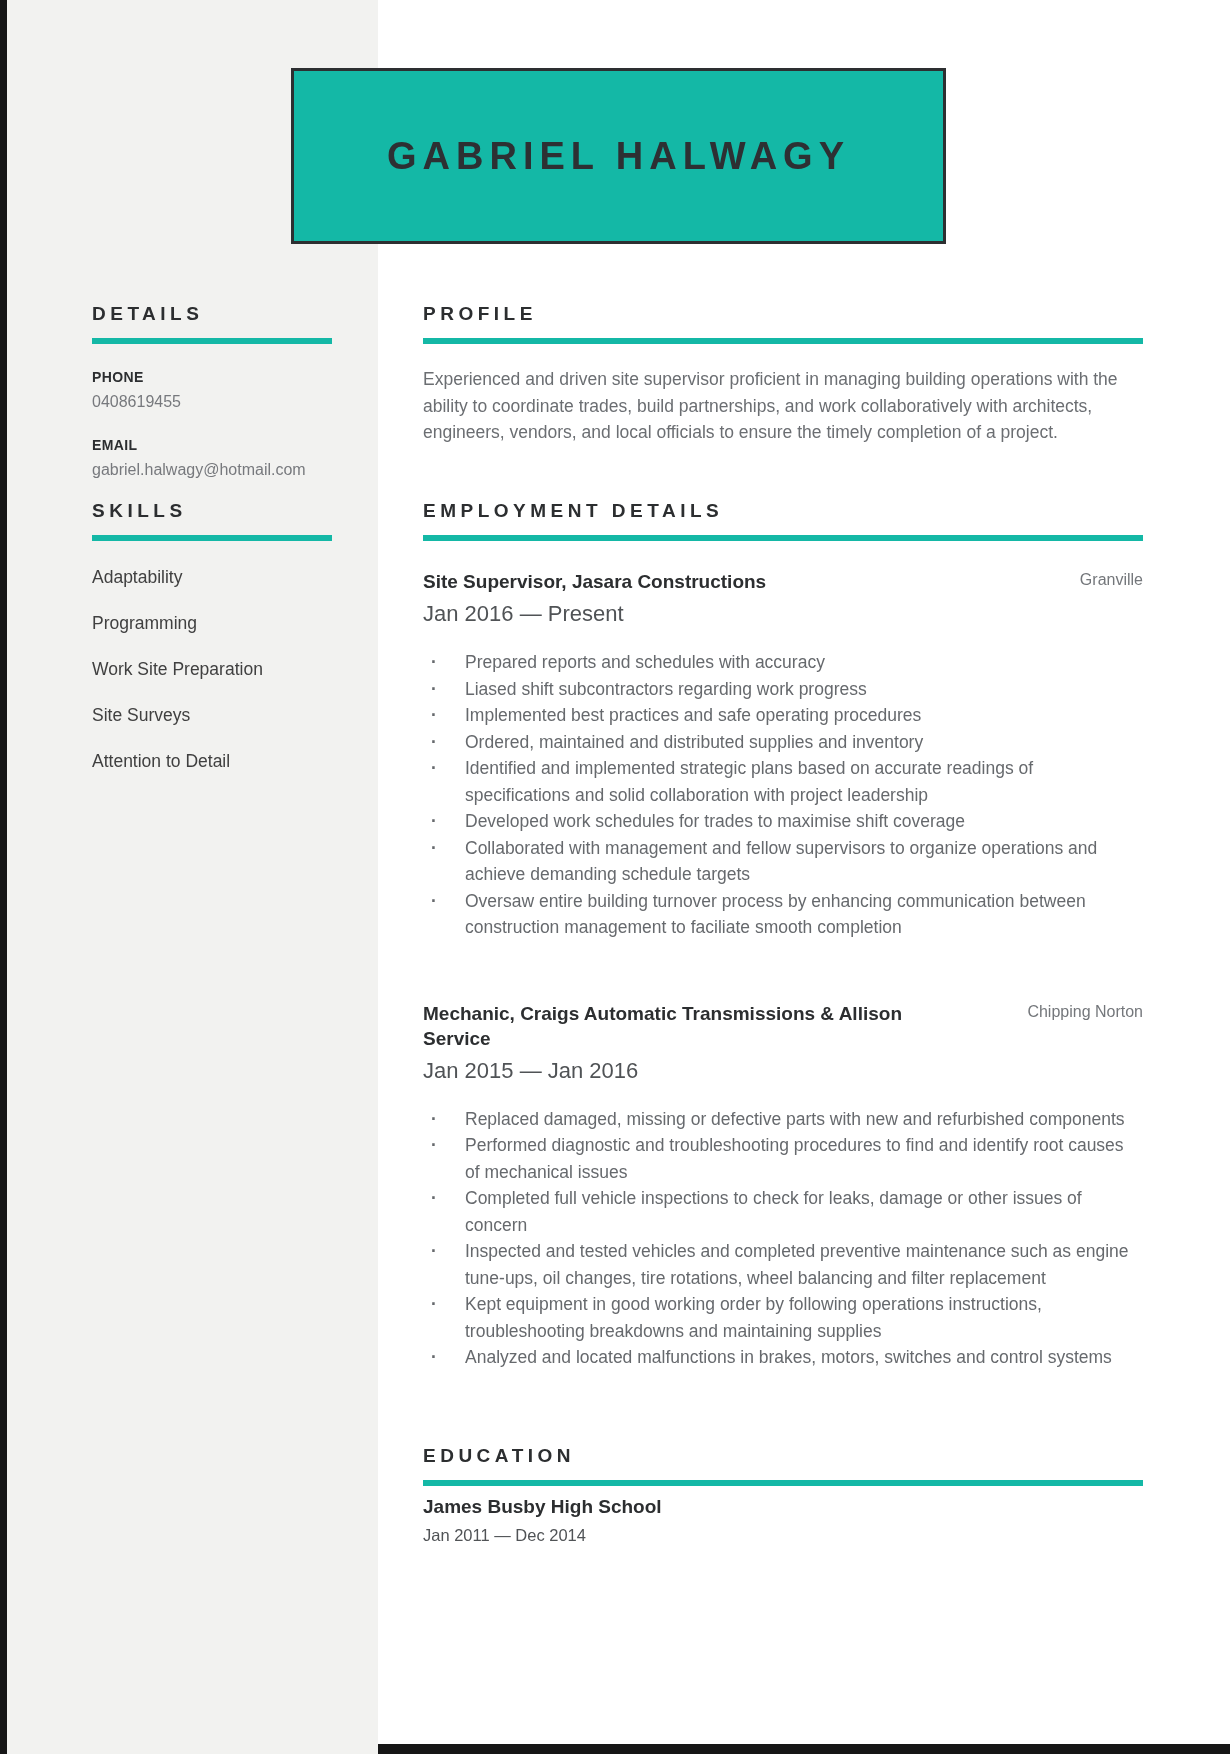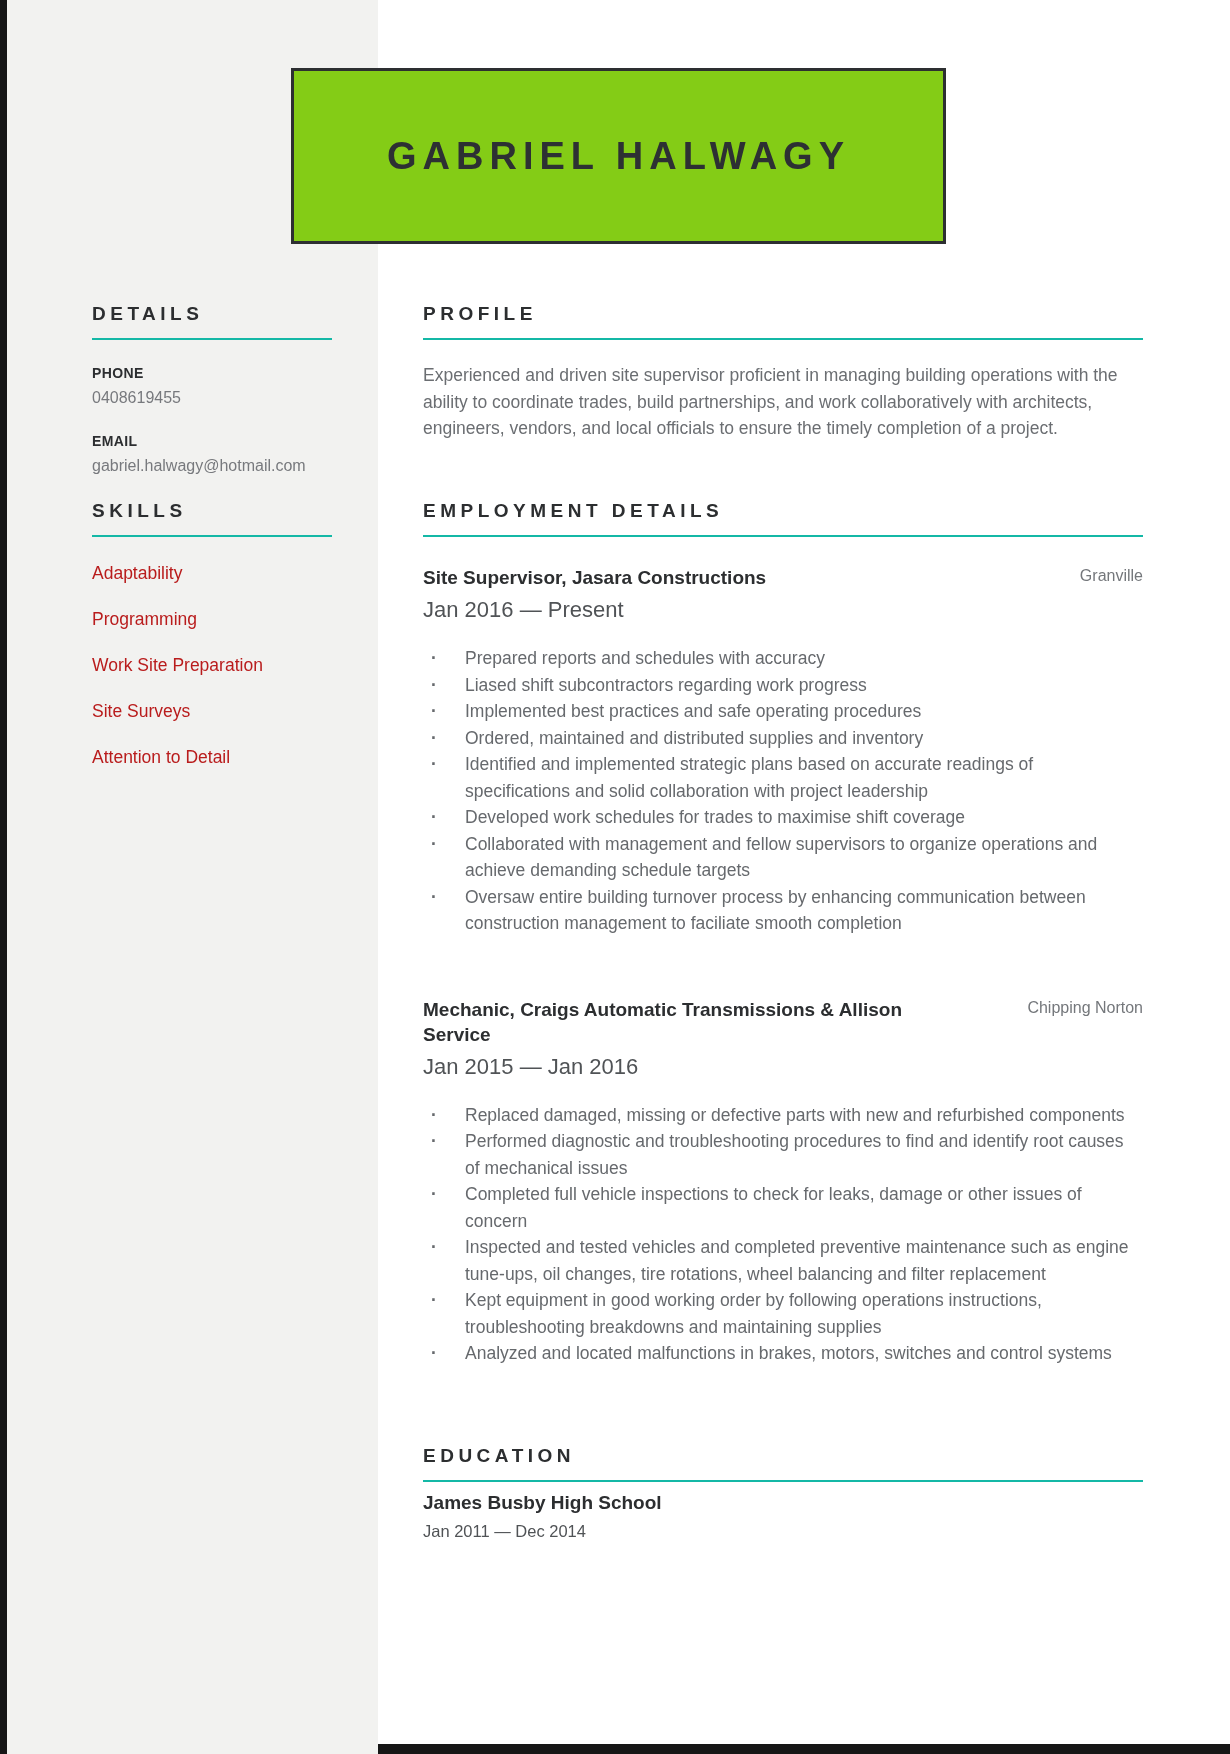--- a/index.html
+++ b/index.html
@@ -9,42 +9,42 @@
     background:#ffffff;
     font-family:"Liberation Sans","DejaVu Sans",sans-serif;
     overflow:hidden;
   }
   .left-edge{position:absolute;left:0;top:0;width:7px;height:100%;background:#161616;}
   .sidebar-bg{position:absolute;left:7px;top:0;width:371px;height:100%;background:#f2f2f0;}
   .bottom-band{position:absolute;left:378px;top:1744px;width:852px;height:10px;background:#161616;}
 
   .name-box{
     position:absolute;left:291px;top:68px;width:649px;height:170px;
-    background:#84cc16;border:3px solid #2d2f31;
+    background:#14b8a6;border:3px solid #2d2f31;
     display:flex;align-items:center;justify-content:center;
   }
   .name-box h1{
     margin:0;font-size:38px;font-weight:700;letter-spacing:6px;
     color:#2d3033;
   }
 
   .section-title{
     font-size:19px;font-weight:700;letter-spacing:4.5px;color:#2c2e30;
-    padding-bottom:13px;border-bottom:2px solid #14b8a6;margin:0 0 0 0;
+    padding-bottom:13px;border-bottom:6px solid #14b8a6;margin:0 0 0 0;
   }
 
   
   .sb-section{position:absolute;left:92px;width:240px;}
   .sb-details{top:303px;}
   .sb-skills{top:500px;}
   .sb-field{margin-top:25px;}
   .sb-label{font-size:14px;font-weight:700;color:#2c2e30;letter-spacing:0.4px;margin-top:8px;}
   .sb-value{font-size:16px;color:#77797d;margin-top:6px;line-height:21px;word-break:break-all;}
   .skill-list{list-style:none;margin:14px 0 0 0;padding:0;}
-  .skill-list li{font-size:17.5px;color:#b91c1c;padding:12px 0 13px 0;}
+  .skill-list li{font-size:17.5px;color:#404040;padding:12px 0 13px 0;}
 
   
   .main-section{position:absolute;left:423px;width:720px;}
   .m-profile{top:303px;}
   .m-employment{top:500px;}
   .m-education{top:1445px;}
   .profile-text{font-size:17.5px;line-height:26.5px;color:#6b6e72;margin:22px 0 0 0;}
 
   .job{margin-top:28px;}
   .job2{margin-top:60px;}

